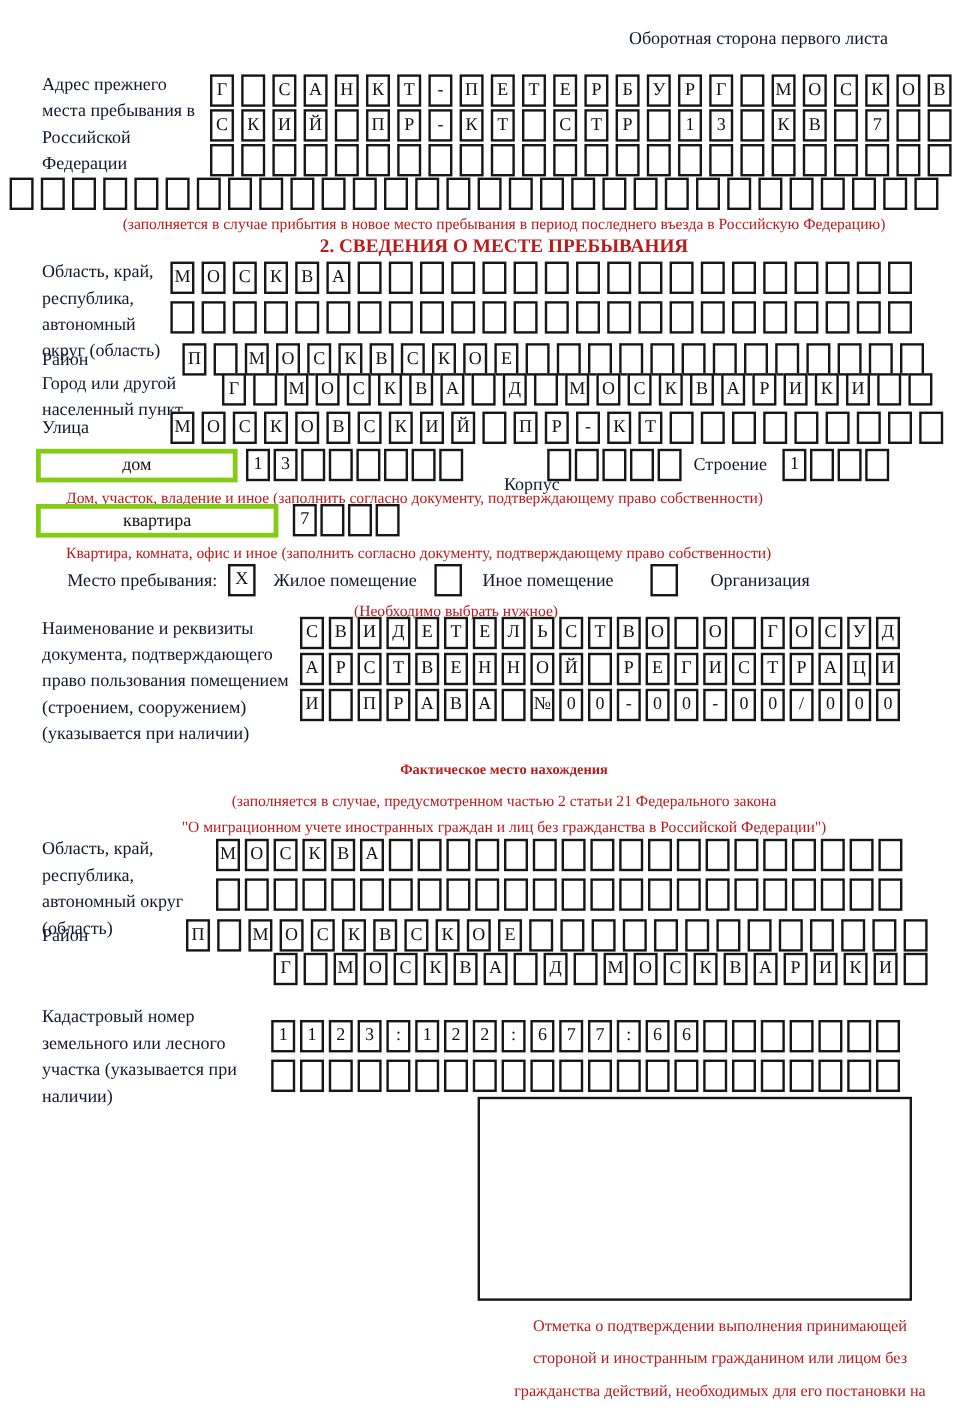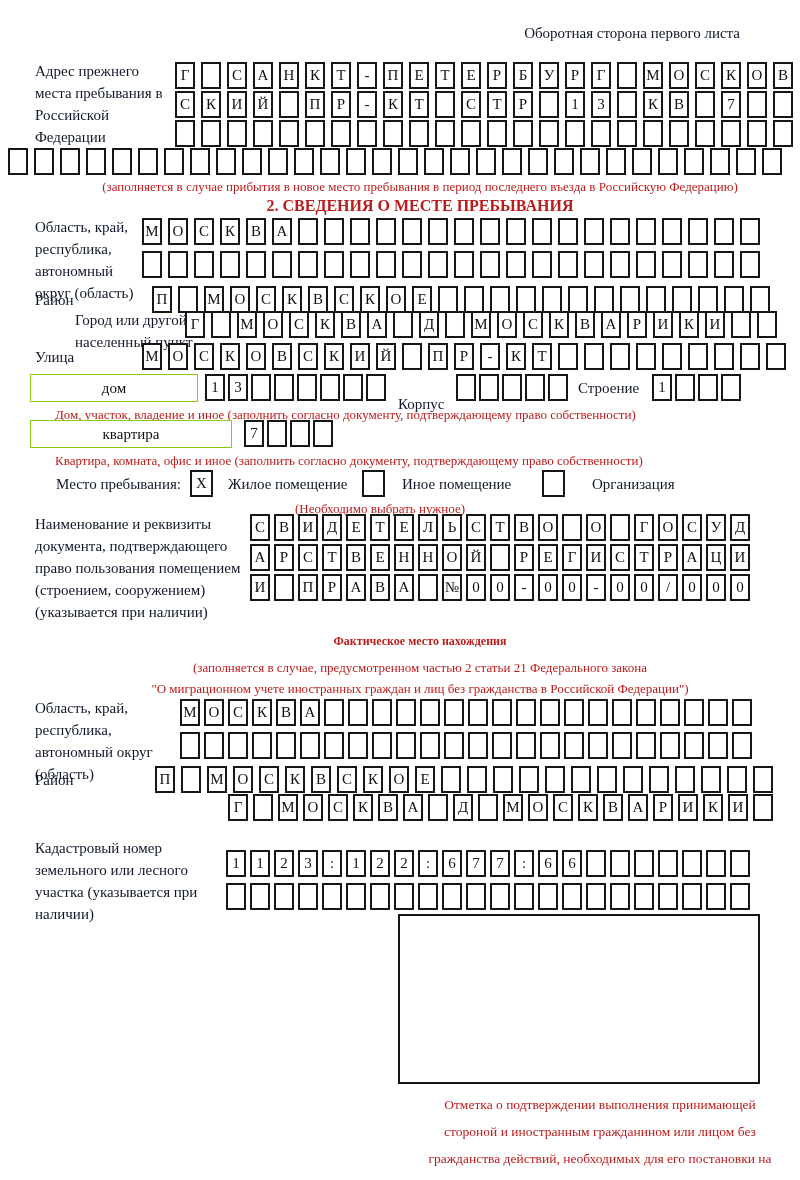--- a/index.html
+++ b/index.html
@@ -14,21 +14,21 @@
   .h2{font-size:16px;}
   .boxrow{position:absolute;display:flex;gap:6px;}
   .g3{gap:3px;}.g4{gap:4px;}.g5{gap:5px;}
   .cell{
     width:20px;height:27px;border:2px solid #161616;box-sizing:border-box;
     display:flex;align-items:center;justify-content:center;
     font-size:15px;background:#fff;flex:0 0 auto;
   }
   .cb{position:absolute;width:23px;height:27px;border:2px solid #161616;box-sizing:border-box;
     display:flex;align-items:center;justify-content:center;font-size:15px;background:#fff;}
-  .widebox{position:absolute;border:1px solid #84cc16;box-sizing:border-box;
+  .widebox{position:absolute;border:4px solid #84cc16;box-sizing:border-box;
     display:flex;align-items:center;justify-content:center;font-size:15px;background:#fff;}
   .stampbox{position:absolute;border:2px solid #161616;box-sizing:border-box;background:#fff;}
   .right{text-align:right;}
 </style>
 </head>
 <body>
 
 <div class="page">
 
   <div class="lbl right" style="left:0;top:22px;width:740px;">Оборотная сторона первого листа</div>
@@ -223,21 +223,21 @@
       <span class="cell"></span>
       <span class="cell"></span>
       <span class="cell"></span>
       <span class="cell"></span>
       <span class="cell"></span>
       <span class="cell"></span>
       <span class="cell"></span>
       <span class="cell"></span>
     </div>
 
-  <div class="lbl" style="left:35px;top:309px;width:152px;margin-left:40px;">Город или другой населенный пункт</div>
+  <div class="lbl" style="left:35px;top:309px;width:152px;">Город или другой населенный пункт</div>
   <div class="boxrow" style="left:185px;top:311px;">
       <span class="cell">Г</span>
       <span class="cell"></span>
       <span class="cell">М</span>
       <span class="cell">О</span>
       <span class="cell">С</span>
       <span class="cell">К</span>
       <span class="cell">В</span>
       <span class="cell">А</span>
       <span class="cell"></span>
@@ -290,21 +290,21 @@
   <div class="boxrow g3" style="left:205px;top:374px;">
       <span class="cell">1</span>
       <span class="cell">3</span>
       <span class="cell"></span>
       <span class="cell"></span>
       <span class="cell"></span>
       <span class="cell"></span>
       <span class="cell"></span>
       <span class="cell"></span>
     </div>
-  <div class="lbl" style="left:398px;top:377px;margin-top:16px;">Корпус</div>
+  <div class="lbl" style="left:420px;top:377px;margin-top:16px;">Корпус</div>
   <div class="boxrow g3" style="left:456px;top:374px;">
       <span class="cell"></span>
       <span class="cell"></span>
       <span class="cell"></span>
       <span class="cell"></span>
       <span class="cell"></span>
     </div>
   <div class="lbl" style="left:578px;top:377px;">Строение</div>
   <div class="boxrow g3" style="left:652px;top:374px;">
       <span class="cell">1</span>

